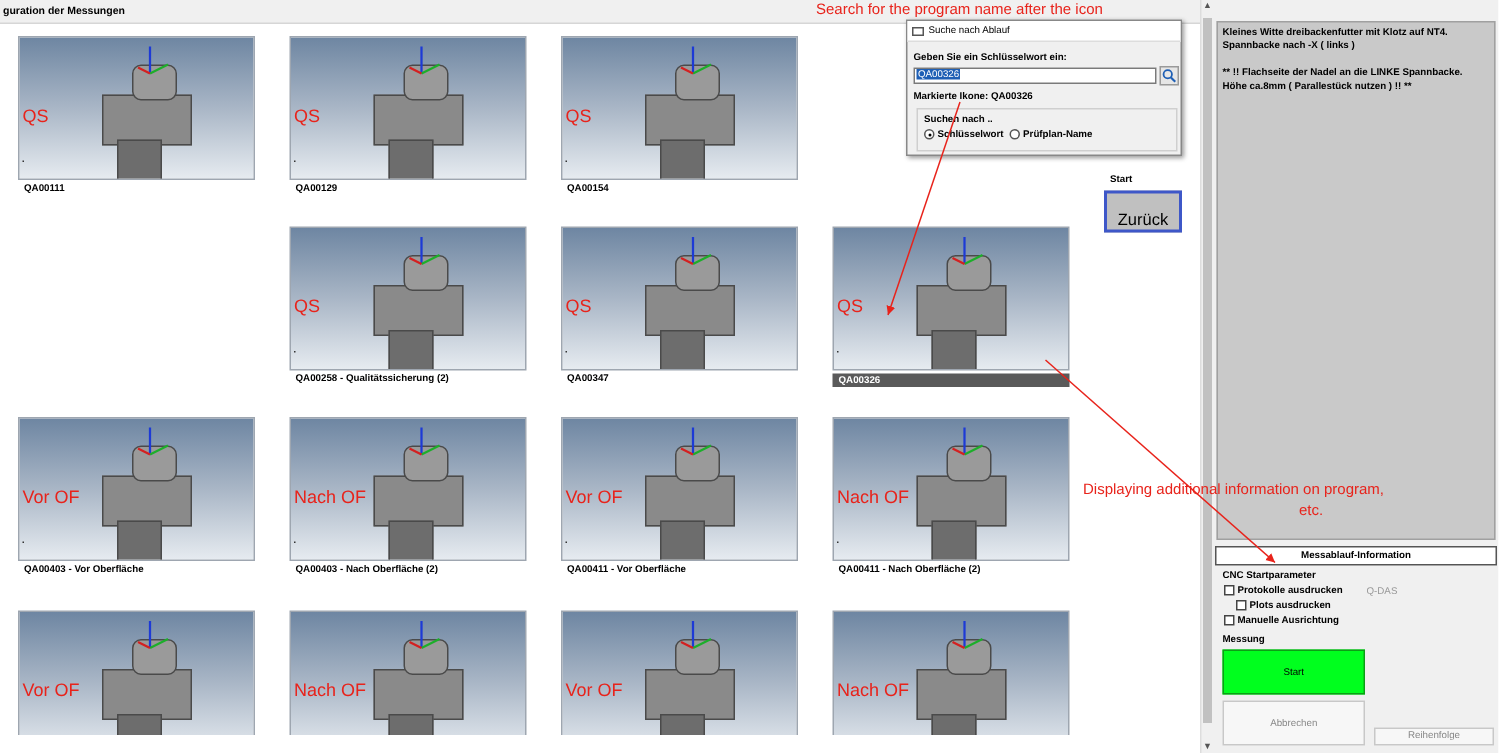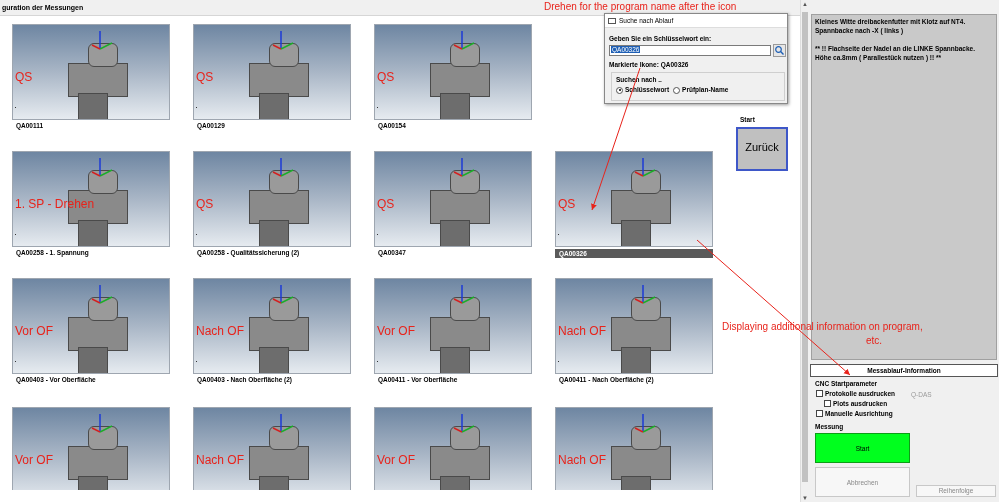--- a/index.html
+++ b/index.html
@@ -27,21 +27,21 @@
   .dialog .sinput span { background: #1e5fb5; color: #fff; font-size: 6.5px; padding: 0 1px; }
   .dialog .sbtn { position: absolute; left: 168px; top: 30px; width: 13px; height: 13px; border: 1px solid #9a9a9a; background: #e6e6e6; }
   .dialog .marked { position: absolute; left: 4px; top: 47px; font-weight: bold; font-size: 6.5px; }
   .dialog .group { position: absolute; left: 6px; top: 58px; width: 174px; height: 29px; border: 1px solid #cfcfcf; }
   .dialog .group .gl { position: absolute; left: 4px; top: 3px; font-weight: bold; font-size: 6.5px; }
   .dialog .radios { position: absolute; left: 4px; top: 13px; font-size: 6.5px; font-weight: bold; display: flex; gap: 4px; align-items: center; }
   .radio { display: inline-block; width: 7px; height: 7px; border: 1px solid #555; border-radius: 50%; background: #fff; vertical-align: middle; margin-right: 2px; position: relative; }
   .radio.on::after { content: ""; position: absolute; left: 1.5px; top: 1.5px; width: 2px; height: 2px; background: #000; border-radius: 50%; }
 
   .start-mini { position: absolute; left: 734px; top: 116px; width: 56px; height: 10px; font-weight: bold; font-size: 6.5px; background: #fff; padding-left: 6px; }
-  .zurueck { position: absolute; left: 736px; top: 127px; width: 52px; height: 44px; background: #c0c0c0; border: 2px solid #3e57c8; font-size: 11px; text-align: center; line-height: 36px; }
+  .zurueck { position: absolute; left: 736px; top: 127px; width: 52px; height: 28px; background: #c0c0c0; border: 2px solid #3e57c8; font-size: 11px; text-align: center; line-height: 36px; }
 
   .rightpanel { position: absolute; left: 800px; top: 0; width: 199px; height: 502px; background: #f0f0f0; }
   .vscroll { position: absolute; left: 800px; top: 0; width: 9px; height: 502px; background: #f0f0f0; border-left: 1px solid #ddd; }
   .vscroll .thumbbar { position: absolute; left: 1px; top: 12px; width: 6px; height: 470px; background: #c1c1c1; }
   .vscroll .up, .vscroll .down { position: absolute; left: 1px; font-size: 6px; color: #555; }
   .vscroll .up { top: 1px; } .vscroll .down { bottom: 1px; }
   .infobox { position: absolute; left: 811px; top: 14px; width: 186px; height: 346px; background: #c9c9c9; border: 1px solid #a0a0a0; padding: 2px 3px; font-size: 6.5px; font-weight: bold; line-height: 9px; }
   .infobox p { margin-bottom: 9px; }
   .infobtn { position: absolute; left: 810px; top: 364px; width: 188px; height: 13px; background: #fff; border: 1px solid #555; text-align: center; line-height: 11px; font-weight: bold; font-size: 6.5px; }
   .sec-title { position: absolute; font-weight: bold; font-size: 6.5px; }
@@ -103,35 +103,20 @@
           <svg class="part" style="left:77px;top:4px" width="24" height="24">
             <line x1="10" y1="20" x2="10" y2="2" stroke="#1d3ad6" stroke-width="1.5"></line>
             <line x1="10" y1="20" x2="22" y2="14" stroke="#1cae2a" stroke-width="1.5"></line>
             <line x1="10" y1="20" x2="2" y2="16" stroke="#d42020" stroke-width="1.5"></line>
           </svg>
           <div class="over">QS</div>
           <div class="dotpad"></div>
         </div>
         <div class="label">QA00154</div>
       </div>
-      <div class="thumb" style="left: 12px; top: 135px;">
-        <div class="img">
-          <div class="block" style="left:55px;top:38px;width:60px;height:34px;background:#8a8a8a;"></div>
-          <div class="block" style="left:65px;top:68px;width:30px;height:40px;background:#6d6d6d;"></div>
-          <div class="block" style="left:75px;top:18px;width:30px;height:24px;background:#9a9a9a;border-radius:6px;"></div>
-          <svg class="part" style="left:77px;top:4px" width="24" height="24">
-            <line x1="10" y1="20" x2="10" y2="2" stroke="#1d3ad6" stroke-width="1.5"></line>
-            <line x1="10" y1="20" x2="22" y2="14" stroke="#1cae2a" stroke-width="1.5"></line>
-            <line x1="10" y1="20" x2="2" y2="16" stroke="#d42020" stroke-width="1.5"></line>
-          </svg>
-          <div class="over">1. SP - Drehen</div>
-          <div class="dotpad"></div>
-        </div>
-        <div class="label">QA00258 - 1. Spannung</div>
-      </div>
       <div class="thumb" style="left: 193px; top: 135px;">
         <div class="img">
           <div class="block" style="left:55px;top:38px;width:60px;height:34px;background:#8a8a8a;"></div>
           <div class="block" style="left:65px;top:68px;width:30px;height:40px;background:#6d6d6d;"></div>
           <div class="block" style="left:75px;top:18px;width:30px;height:24px;background:#9a9a9a;border-radius:6px;"></div>
           <svg class="part" style="left:77px;top:4px" width="24" height="24">
             <line x1="10" y1="20" x2="10" y2="2" stroke="#1d3ad6" stroke-width="1.5"></line>
             <line x1="10" y1="20" x2="22" y2="14" stroke="#1cae2a" stroke-width="1.5"></line>
             <line x1="10" y1="20" x2="2" y2="16" stroke="#d42020" stroke-width="1.5"></line>
           </svg>
@@ -346,21 +331,21 @@
   <div class="chk" style="left:816px;top:410px;">
     <span class="box"></span>
       <span>Manuelle Ausrichtung</span>
   </div>
 
   <div class="sec-title" style="left:815px;top:423px;">Messung</div>
   <div class="startbtn">Start</div>
   <div class="abbrbtn">Abbrechen</div>
   <div class="reihbtn">Reihenfolge</div>
 
-  <div class="annot" style="left:544px;top:1px;">Drehen for the program name after the icon</div>
+  <div class="annot" style="left:544px;top:1px;">Search for the program name after the icon</div>
   <div class="annot" style="left:722px;top:321px;">Displaying additional information on program,</div>
   <div class="annot" style="left:830px;top:335px;margin-left:36px;">etc.</div>
 
   <svg class="arrows">
     <defs>
       <marker id="ah" markerWidth="8" markerHeight="8" refX="6" refY="3" orient="auto">
         <path d="M0,0 L6,3 L0,6 z" fill="#e8231b"></path>
       </marker>
     </defs>
     <line x1="640" y1="68" x2="592" y2="210" stroke="#e8231b" stroke-width="1" marker-end="url(#ah)"></line>

